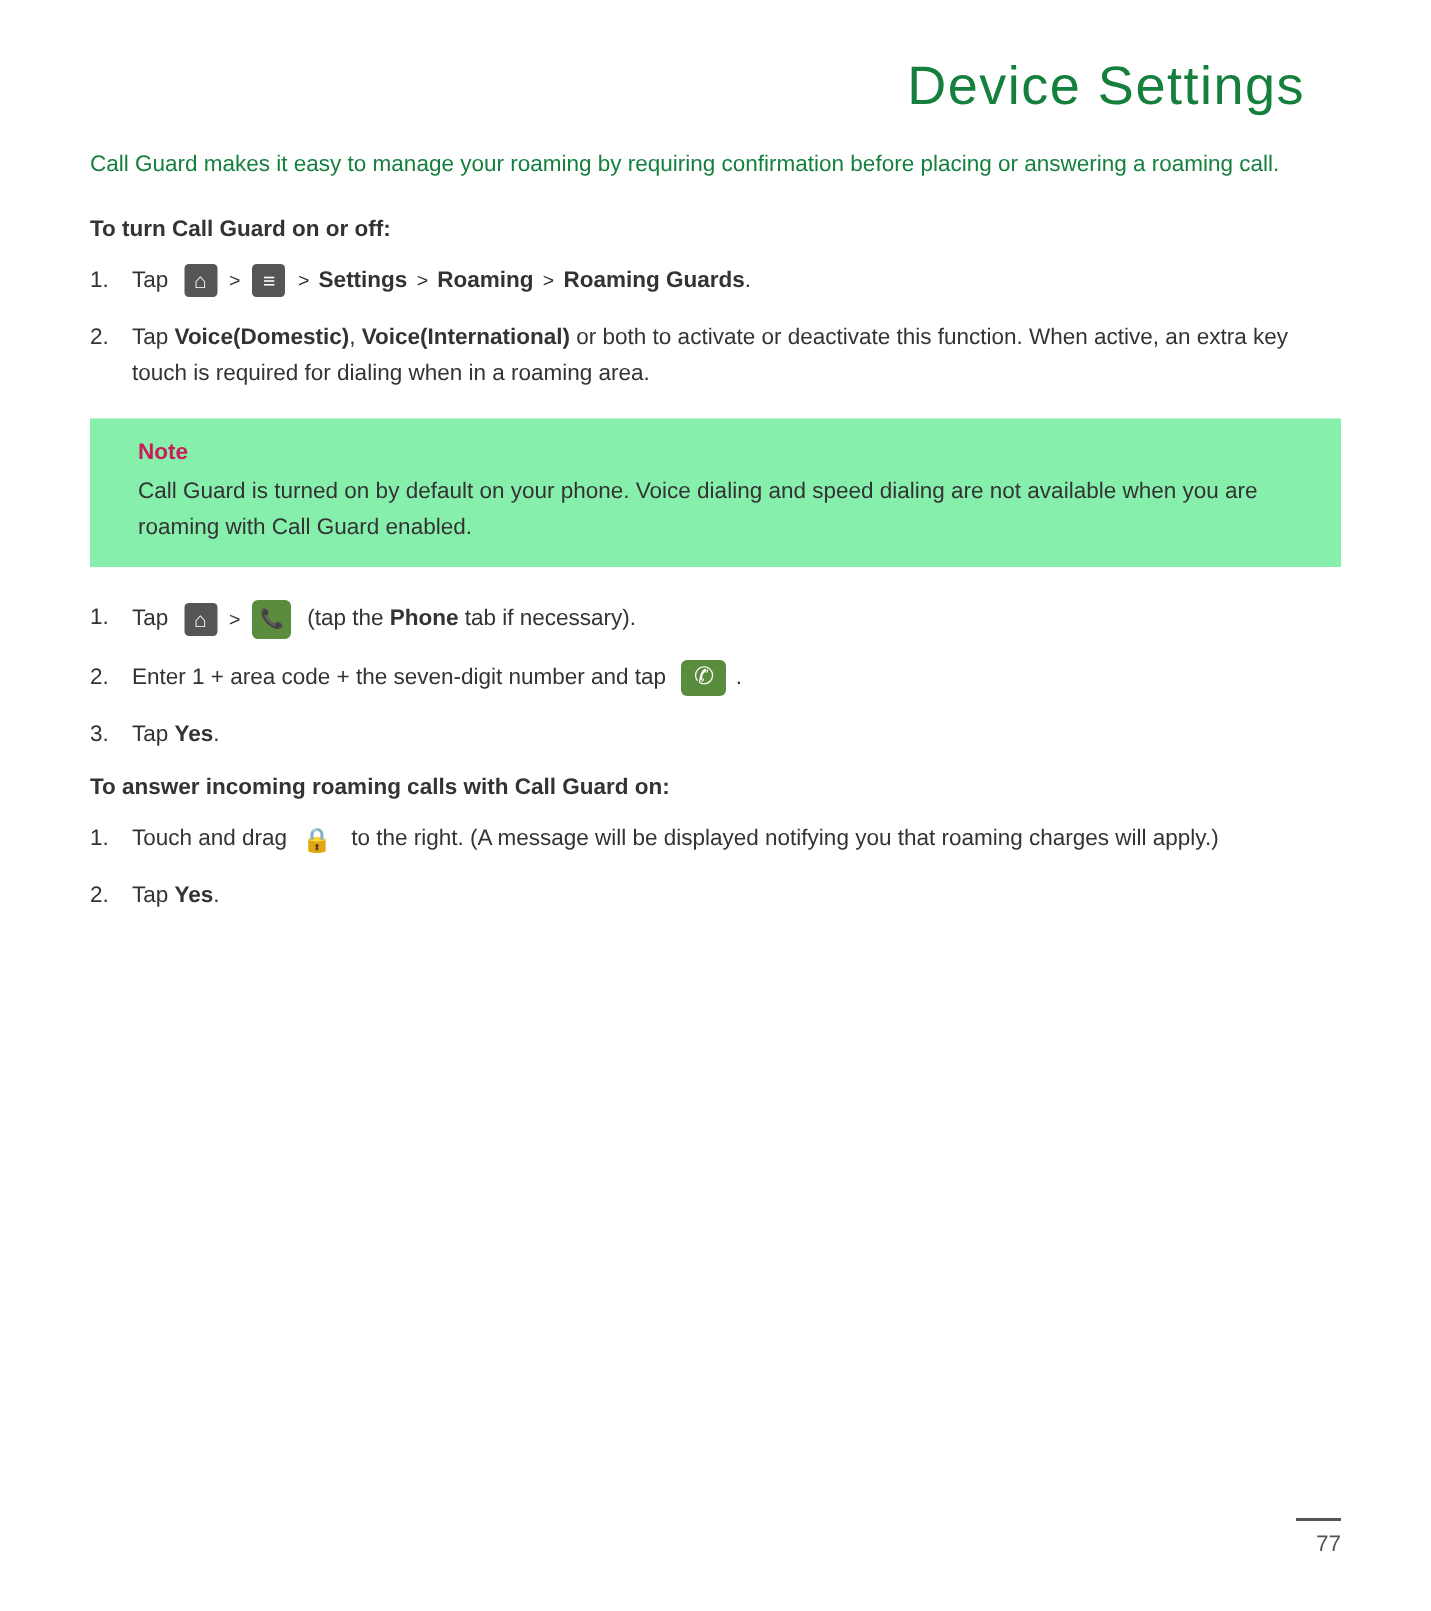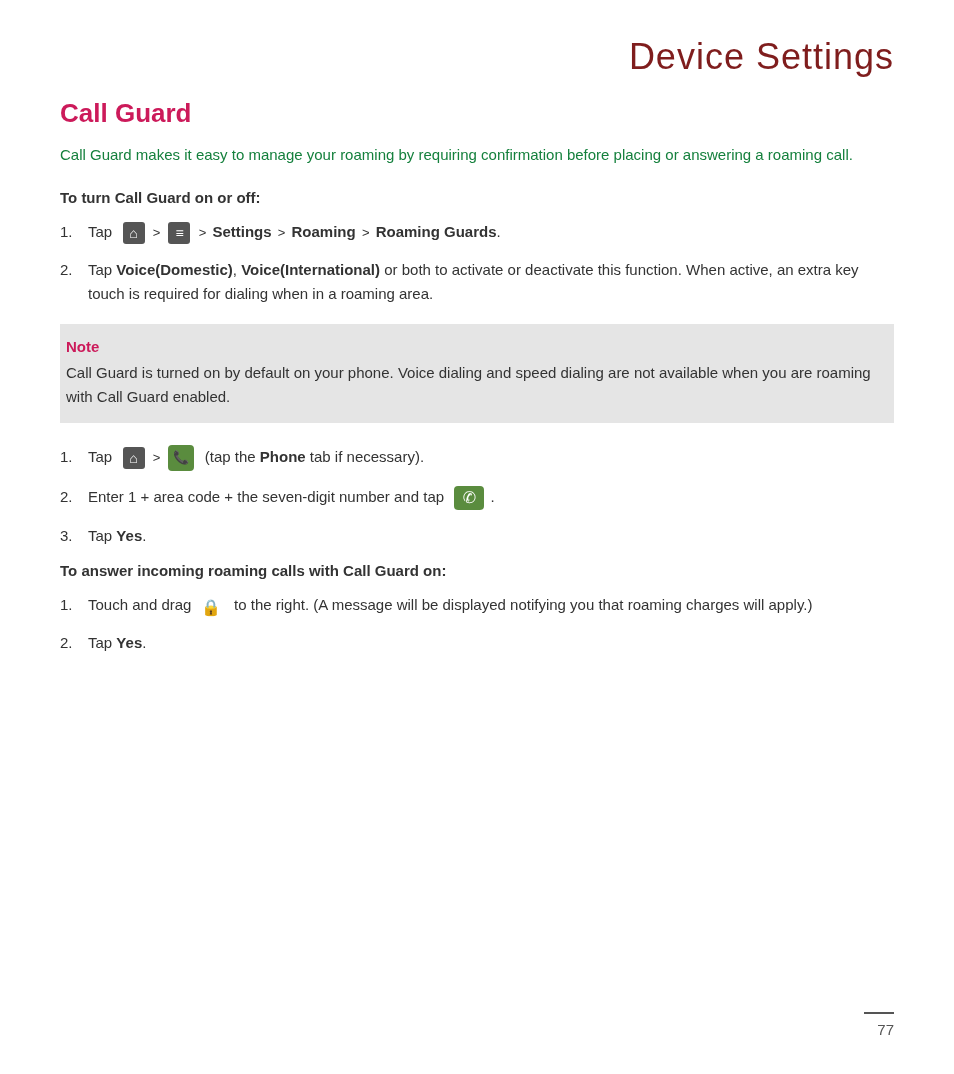--- a/index.html
+++ b/index.html
@@ -6,24 +6,24 @@
     body {
       background: #ffffff;
       font-family: Arial, sans-serif;
       width: 954px;
       min-height: 1074px;
       position: relative;
       color: #333;
     }
     .page-title {
       text-align: right;
-      padding: 36px 60px 20px 0;
+      padding: 36px 84px 20px 0;
       font-size: 36px;
       font-weight: 300;
-      color: #7f1d1d;
+      color: #15803d;
       letter-spacing: 1px;
     }
     .content {
       padding: 0 60px 60px 60px;
     }
     .section-heading {
       font-size: 26px;
       font-weight: 700;
       color: #cc1a5a;
       margin-bottom: 14px;
@@ -49,23 +49,23 @@
       color: #333;
     }
     .step-num {
       min-width: 28px;
       font-size: 15px;
     }
     .step-content {
       flex: 1;
     }
     .note-box {
-      background: #e5e5e5;
+      background: #86efac;
       border-left: none;
-      padding: 14px 6px;
+      padding: 14px 32px;
       margin: 18px 0 22px 0;
     }
     .note-title {
       font-size: 15px;
       font-weight: 700;
       color: #cc1a5a;
       margin-bottom: 6px;
     }
     .note-text {
       font-size: 15px;
@@ -182,21 +182,20 @@
       height: 2px;
       background: #555;
     }
   </style>
 </head>
 <body>
 
 <div class="page-title">Device Settings</div>
 
 <div class="content">
-  <div class="section-heading">Call Guard</div>
   <div class="intro-text">Call Guard makes it easy to manage your roaming by requiring confirmation before placing or answering a roaming call.</div>
 
   <div class="sub-heading">To turn Call Guard on or off:</div>
 
   <div class="step">
     <span class="step-num">1.</span>
     <span class="step-content">
       Tap&nbsp;
       <span class="icon-home"></span>
       <span class="chevron">&gt;</span>

